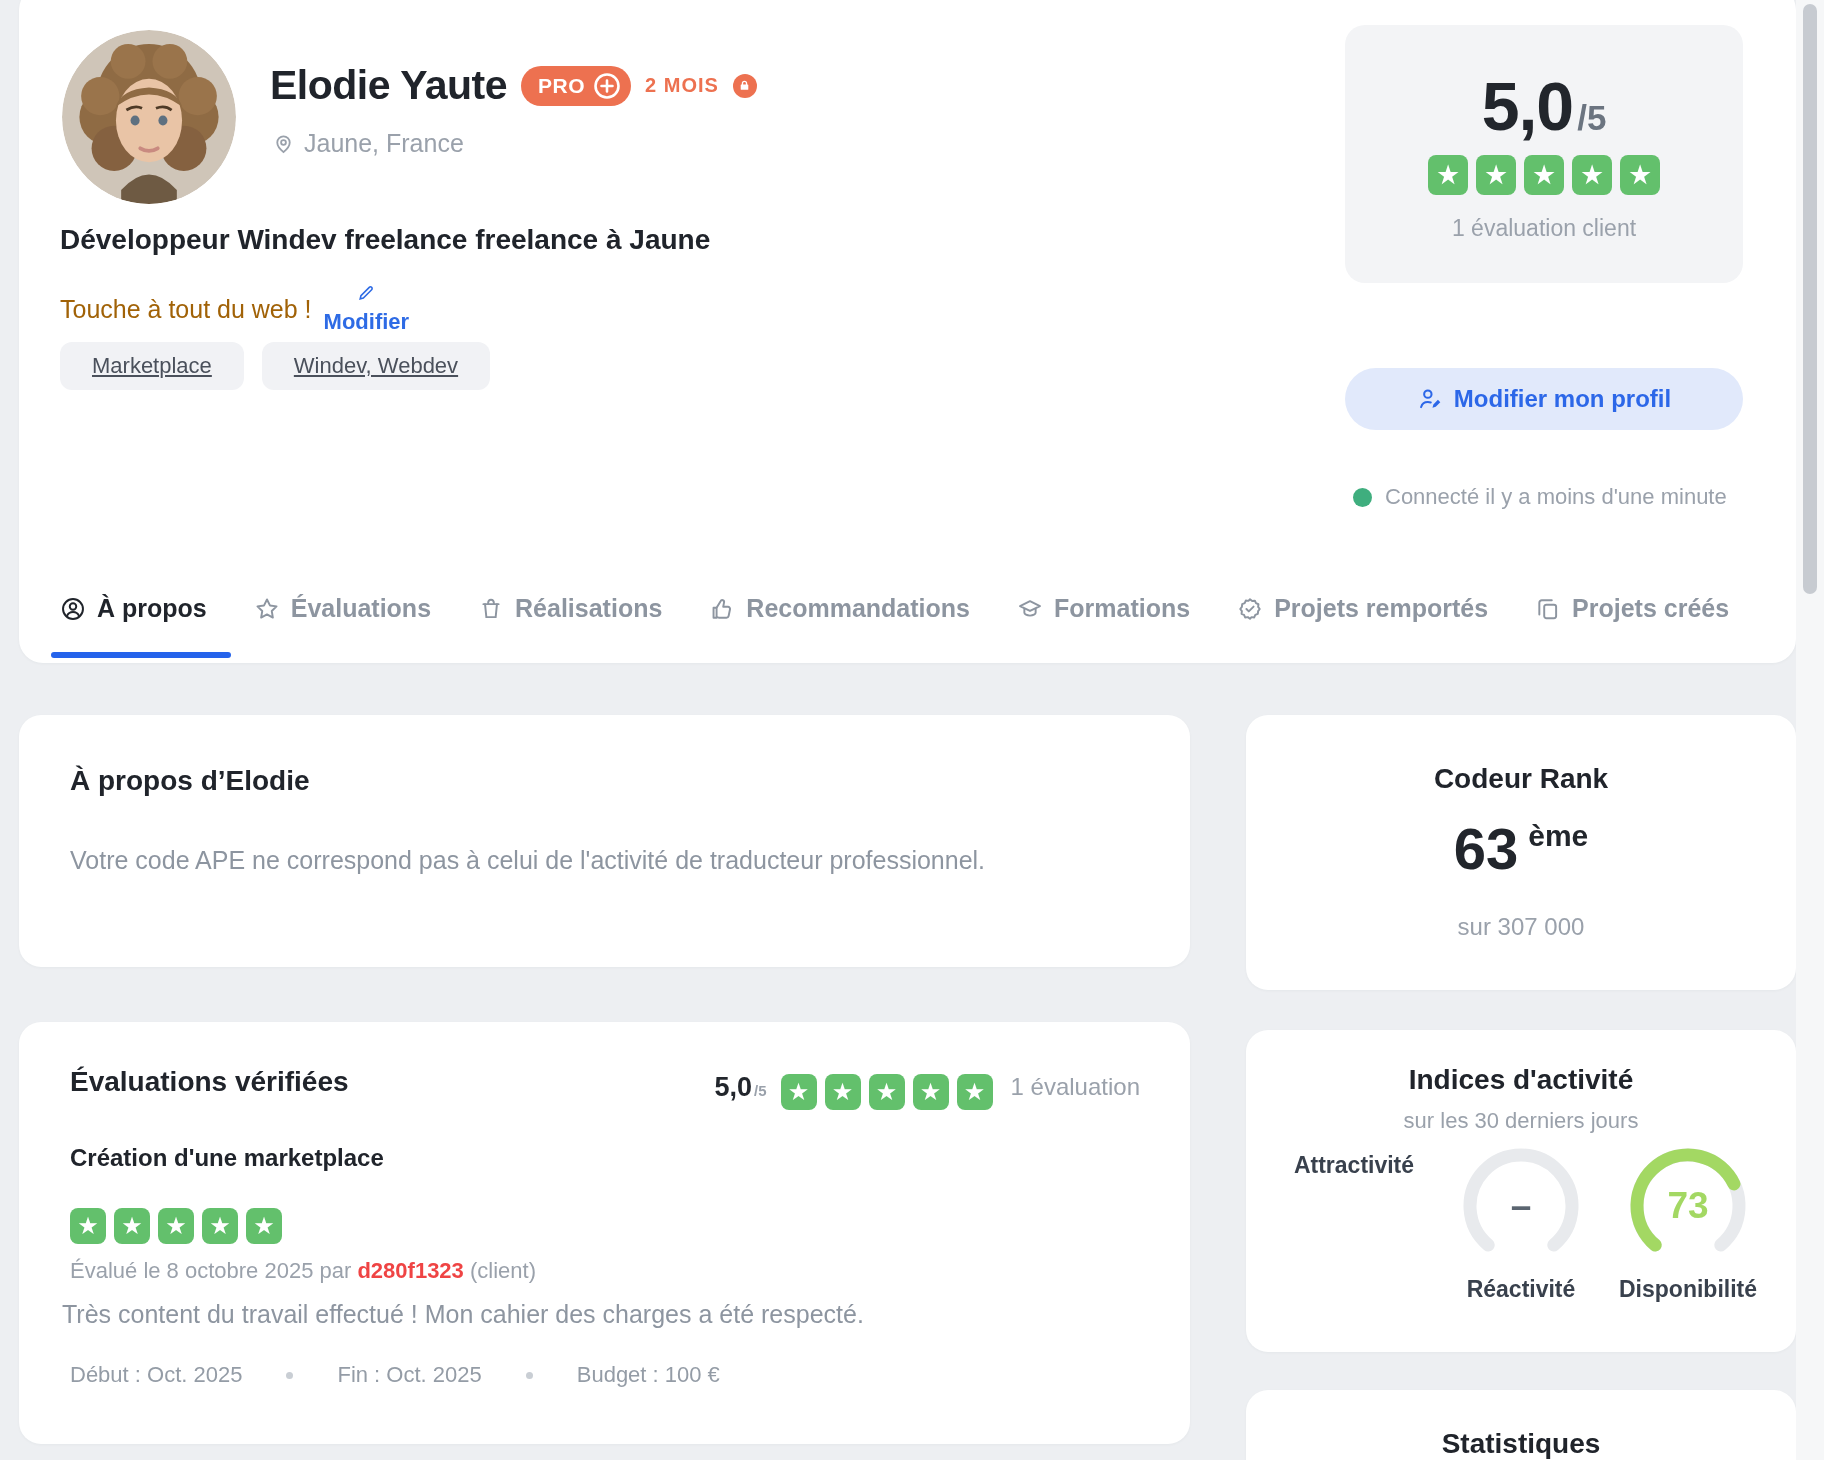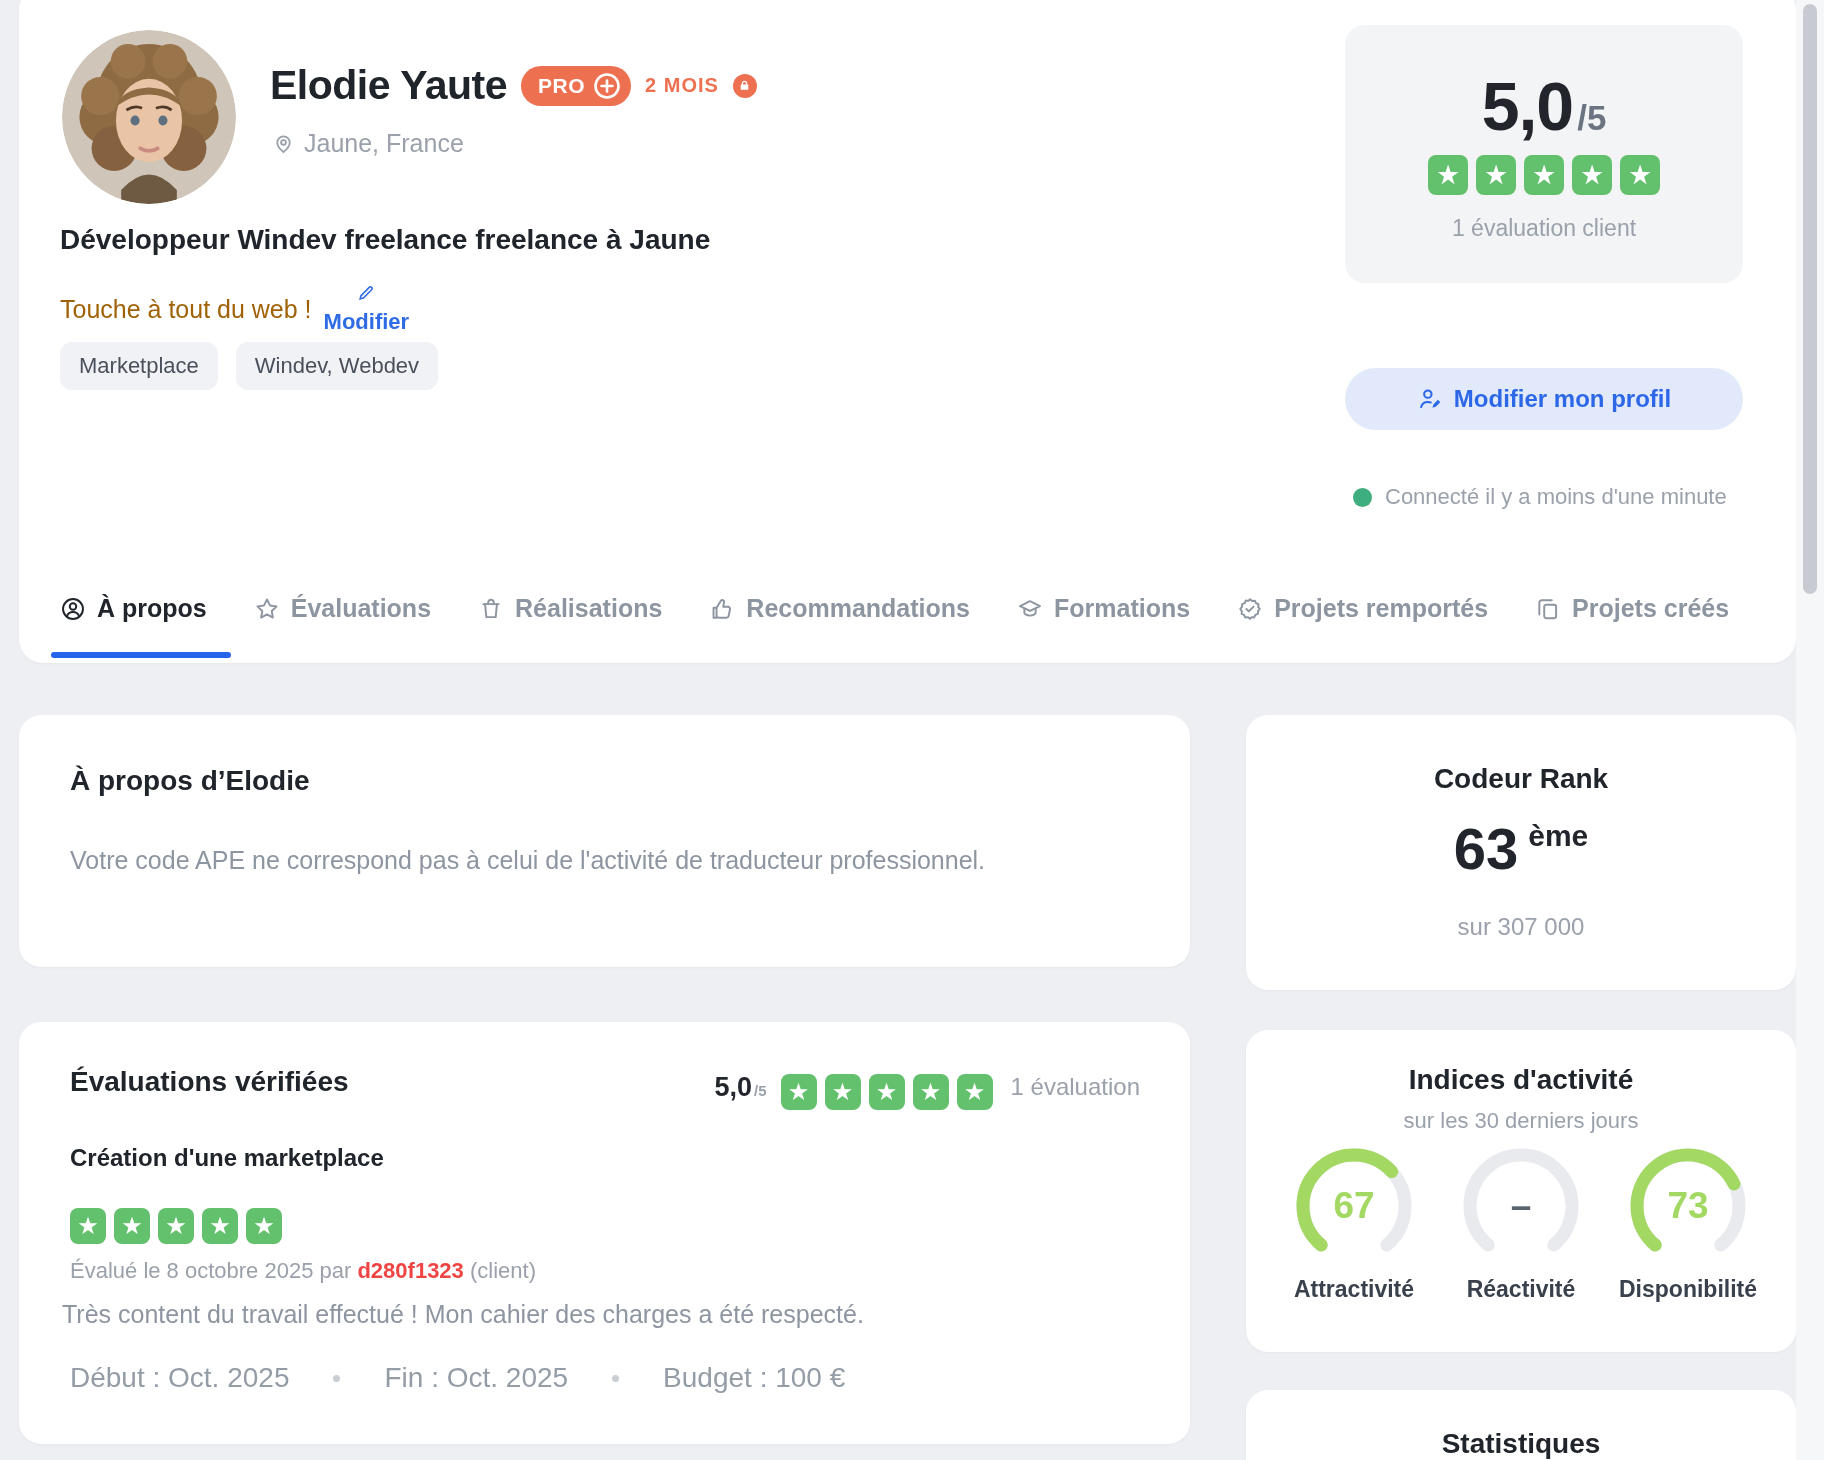--- a/index.html
+++ b/index.html
@@ -19,21 +19,21 @@
   .lock-badge{width:24px;height:24px;border-radius:50%;background:#ed7150;display:inline-flex;
               align-items:center;justify-content:center;}
   .loc-row{position:absolute;left:253px;top:143px;display:flex;align-items:center;gap:9px;
            color:#9aa1ab;font-size:25px;}
   .loc-row svg{width:23px;height:23px;}
   .headline{position:absolute;left:41px;top:238px;margin:0;font-size:28px;font-weight:700;color:#20242b;}
   .tagline-row{position:absolute;left:41px;top:297px;display:flex;align-items:center;gap:12px;}
   .tagline{color:#a16207;font-size:25px;}
   .edit-link{color:#2e6be5;font-size:22px;font-weight:600;text-decoration:none;display:flex;align-items:center;gap:7px;cursor:pointer;flex-direction:column;}
   .tags{position:absolute;left:41px;top:356px;display:flex;gap:18px;}
-  .tag-pill{background:#f1f2f5;border-radius:12px;padding:11px 19px;font-size:22px;color:#4a505b;}
+  .tag-pill{background:#f1f2f5;border-radius:12px;padding:11px 32px;font-size:22px;color:#4a505b;text-decoration:underline;}
 
   .rating-card{position:absolute;left:1326px;top:39px;width:398px;height:258px;background:#f3f4f6;
                border-radius:20px;display:flex;flex-direction:column;align-items:center;justify-content:center;}
   .score-row{display:flex;align-items:baseline;}
   .score-big{font-size:68px;font-weight:700;color:#22262c;letter-spacing:-1px;}
   .score-outof{font-size:35px;font-weight:600;color:#6b7480;margin-left:4px;}
   .stars-row{display:flex;gap:8px;margin-top:10px;}
   .star-tile{display:inline-flex;align-items:center;justify-content:center;background:#63c06c;
              border-radius:8px;color:#fff;}
   .rating-caption{margin-top:20px;color:#9aa1ab;font-size:23px;}
@@ -62,21 +62,21 @@
   .review-summary{position:absolute;right:50px;top:42px;display:flex;align-items:center;gap:14px;}
   .sum-score{font-size:27px;font-weight:700;color:#22262c;}
   .sum-outof{font-size:15px;color:#9aa1ab;font-weight:600;margin-left:2px;}
   .sum-count{color:#9aa1ab;font-size:24px;margin-left:4px;}
   .review-title{position:absolute;left:51px;top:122px;margin:0;font-size:24px;font-weight:700;color:#20242b;}
   .review-stars{position:absolute;left:51px;top:176px;}
   .review-evaluated{position:absolute;left:51px;top:236px;color:#9aa1ab;font-size:22px;}
   .review-author{color:#ef4444;font-weight:700;text-decoration:none;cursor:pointer;}
   .review-comment{position:absolute;left:43px;top:278px;margin:0;font-size:25px;color:#8d95a0;}
   .review-meta{position:absolute;left:51px;top:340px;display:flex;align-items:center;gap:44px;
-               color:#949ca6;font-size:28px;}
+               color:#949ca6;font-size:22px;}
   .dot-sep{width:7px;height:7px;border-radius:50%;background:#c9ced4;}
 
   
   .rank-card{left:1246px;top:715px;width:550px;height:275px;border-radius:22px;text-align:center;}
   .rank-card .section-title{position:absolute;left:0;right:0;top:48px;}
   .rank-value-row{position:absolute;left:0;right:0;top:96px;display:flex;align-items:flex-start;justify-content:center;gap:10px;}
   .rank-value{font-size:58px;font-weight:700;color:#22262c;line-height:1.3;}
   .rank-suffix{font-size:30px;font-weight:700;color:#22262c;margin-top:8px;}
   .rank-caption{position:absolute;left:0;right:0;top:198px;color:#9aa1ab;font-size:24px;}
 
@@ -324,24 +324,20 @@
       <span class="rank-suffix">ème</span>
     </div>
     <div class="rank-caption">sur 307 000</div>
   </div>
 
   <div class="card activity-card">
     <h3 class="section-title">Indices d'activité</h3>
     <div class="activity-subtitle">sur les 30 derniers jours</div>
     <div class="gauges" id="gauges">
         <div class="gauge-col">
-          <div class="gauge-wrap"><svg viewBox="0 0 124 124" width="124" height="124">
-              <path d="M 29.22 101.07 A 51 51 0 1 1 94.78 101.07" fill="none" stroke="#e8eaed" stroke-width="13" stroke-linecap="round"></path>
-              <path d="M 29.22 101.07 A 51 51 0 1 1 99.66 27.61" fill="none" stroke="#a3d863" stroke-width="13" stroke-linecap="round"></path>
-            </svg><div class="gauge-value">67</div></div>
           <div class="gauge-label">Attractivité</div>
         </div>
         <div class="gauge-col">
           <div class="gauge-wrap"><svg viewBox="0 0 124 124" width="124" height="124">
               <path d="M 29.22 101.07 A 51 51 0 1 1 94.78 101.07" fill="none" stroke="#e8eaed" stroke-width="13" stroke-linecap="round"></path>
             </svg><div class="gauge-value empty">–</div></div>
           <div class="gauge-label">Réactivité</div>
         </div>
         <div class="gauge-col">
           <div class="gauge-wrap"><svg viewBox="0 0 124 124" width="124" height="124">

